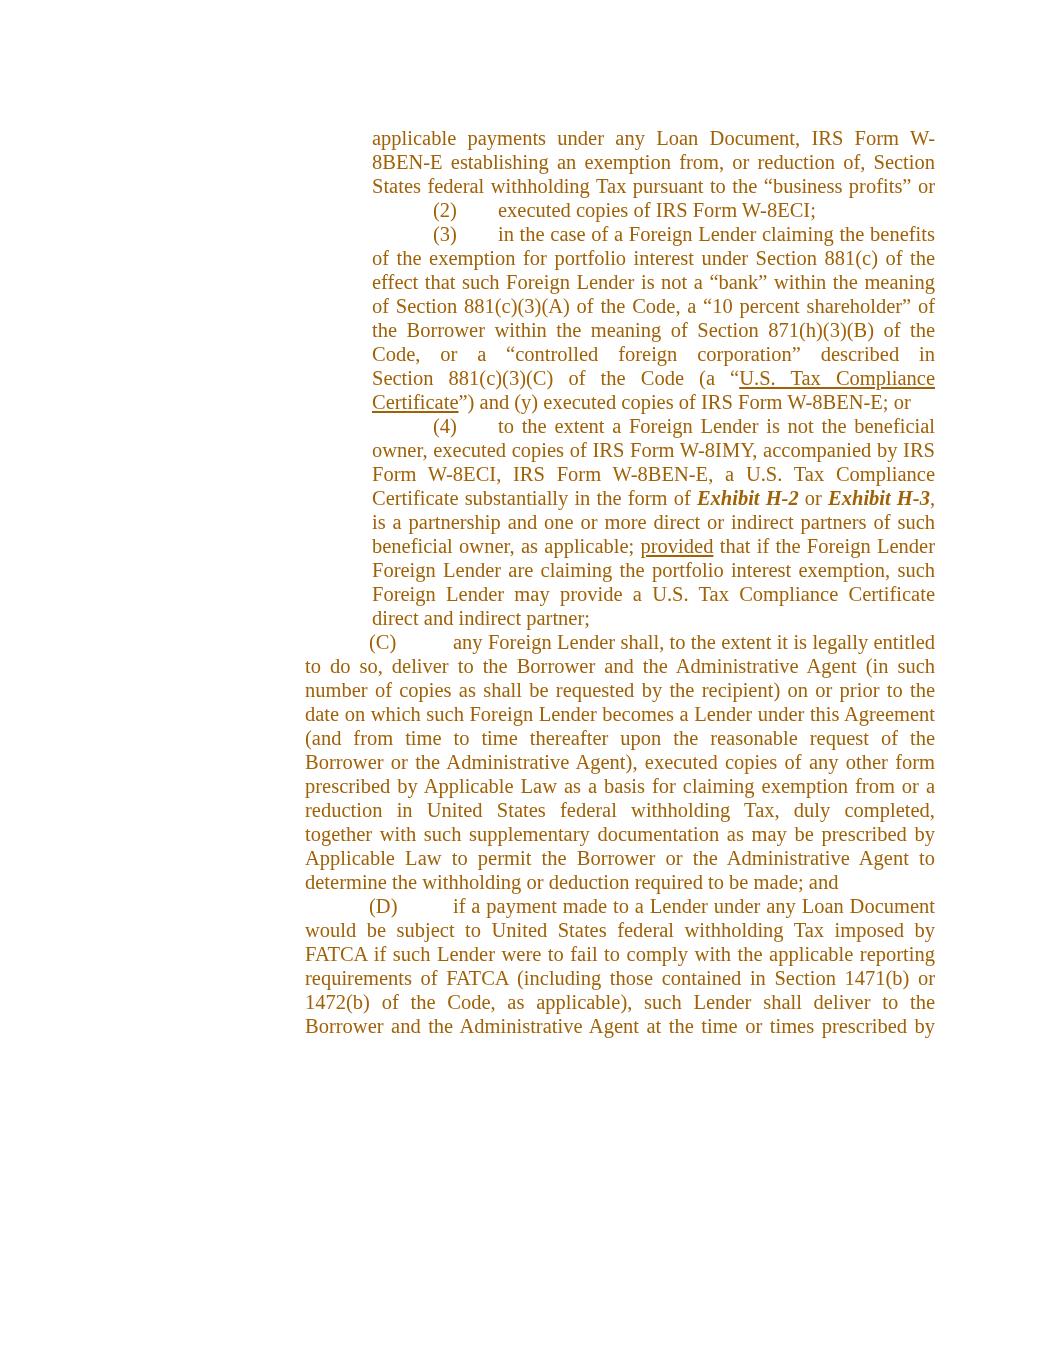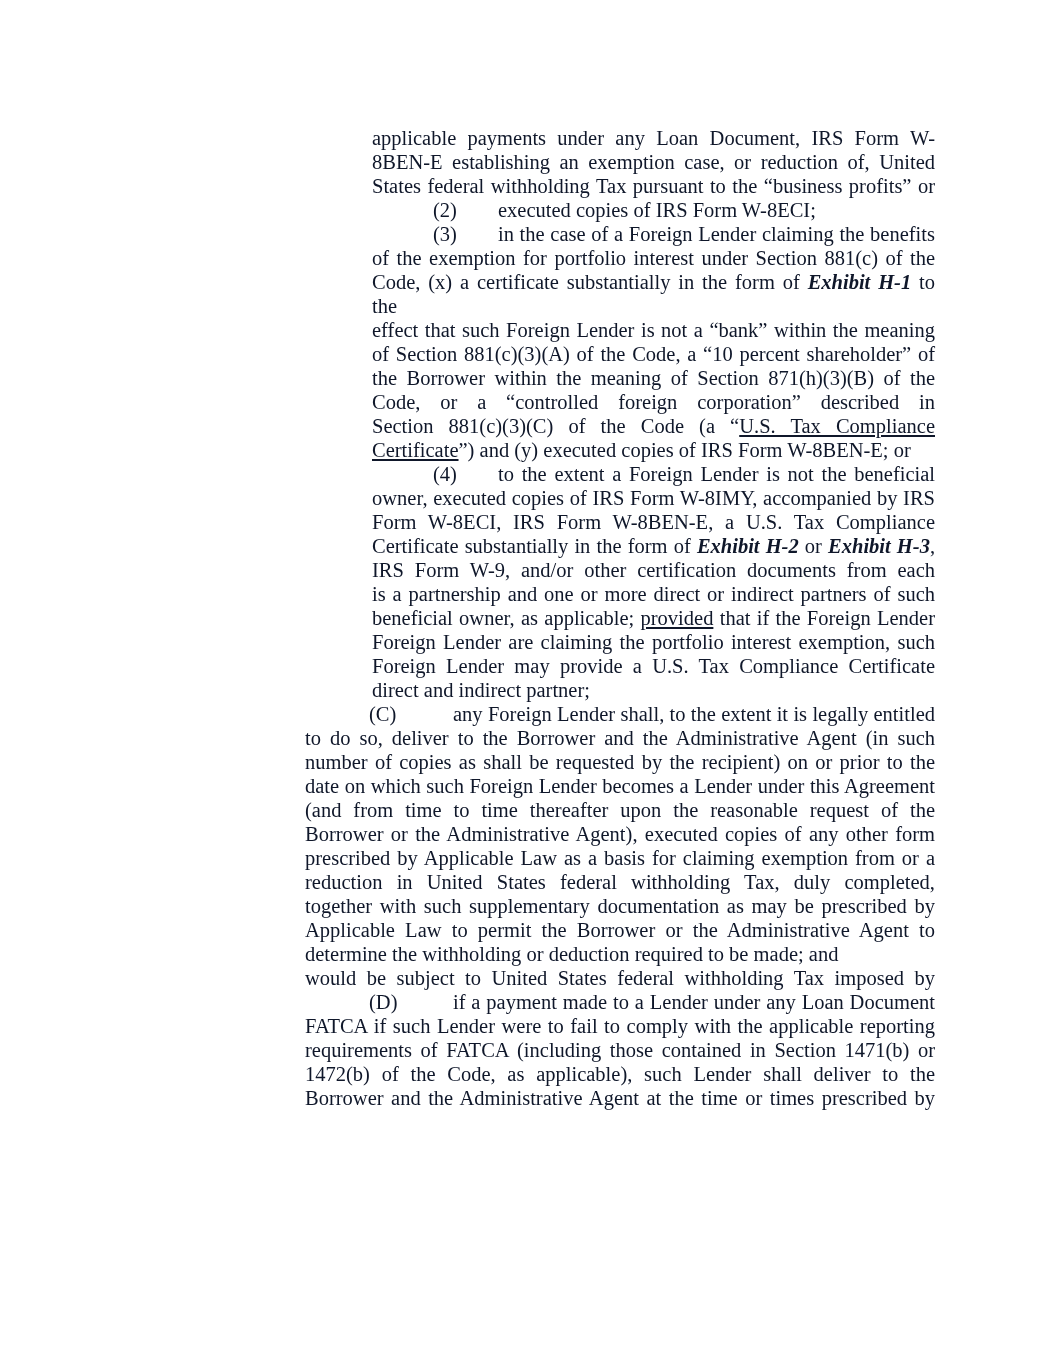--- a/index.html
+++ b/index.html
@@ -2,21 +2,21 @@
 <html><head>
 <meta charset="utf-8">
 <style>
   html, body { margin: 0; padding: 0; background: #e8e8e8; }
   .page {
     position: relative;
     width: 1055px;
     height: 1365px;
     margin: 0 auto;
     background: #ffffff;
-    color: #0f172a;
+    color: #a16207;
     font-family: "Liberation Serif", "DejaVu Serif", serif;
     font-size: 20.5px;
     line-height: 24px;
     overflow: hidden;
   }
   .doc { padding-top: 126px; }
   .para + .para { }
   .para.sub  { margin-left: 372px; width: 563px; }
   .para.main { margin-left: 305px; width: 630px; }
   .line {
@@ -33,64 +33,62 @@
   .bi { font-weight: bold; font-style: italic; }
   .u  { text-decoration: underline; }
 </style>
 </head>
 <body>
 
 <div class="page">
   <div class="doc">
       <div class="para sub">
         <div class="line"><span>applicable payments under any Loan Document, IRS Form W-</span></div>
-        <div class="line"><span>8BEN-E establishing an exemption case, or reduction of, United</span></div>
+        <div class="line"><span>8BEN-E establishing an exemption from, or reduction of, Section</span></div>
         <div class="line"><span>States federal withholding Tax pursuant to the “business profits” or</span></div>
       </div>
       <div class="para sub">
         <div class="line last first"><span class="num">(2)</span><span>executed copies of IRS Form W-8ECI;</span></div>
       </div>
       <div class="para sub">
         <div class="line first"><span class="num">(3)</span><span>in the case of a Foreign Lender claiming the benefits</span></div>
         <div class="line"><span>of the exemption for portfolio interest under Section 881(c) of the</span></div>
-        <div class="line"><span>Code, (x) a certificate substantially in the form of </span><span class="bi">Exhibit H-1</span><span> to the</span></div>
         <div class="line"><span>effect that such Foreign Lender is not a “bank” within the meaning</span></div>
         <div class="line"><span>of Section 881(c)(3)(A) of the Code, a “10 percent shareholder” of</span></div>
         <div class="line"><span>the Borrower within the meaning of Section 871(h)(3)(B) of the</span></div>
         <div class="line"><span>Code, or a “controlled foreign corporation” described in</span></div>
         <div class="line"><span>Section 881(c)(3)(C) of the Code (a “</span><span class="u">U.S. Tax Compliance</span></div>
         <div class="line last"><span class="u">Certificate</span><span>”) and (y) executed copies of IRS Form W-8BEN-E; or</span></div>
       </div>
       <div class="para sub">
         <div class="line first"><span class="num">(4)</span><span>to the extent a Foreign Lender is not the beneficial</span></div>
         <div class="line"><span>owner, executed copies of IRS Form W-8IMY, accompanied by IRS</span></div>
         <div class="line"><span>Form W-8ECI, IRS Form W-8BEN-E, a U.S. Tax Compliance</span></div>
         <div class="line"><span>Certificate substantially in the form of </span><span class="bi">Exhibit H-2</span><span> or </span><span class="bi">Exhibit H-3</span><span>,</span></div>
-        <div class="line"><span>IRS Form W-9, and/or other certification documents from each</span></div>
         <div class="line"><span>is a partnership and one or more direct or indirect partners of such</span></div>
         <div class="line"><span>beneficial owner, as applicable; </span><span class="u">provided</span><span> that if the Foreign Lender</span></div>
         <div class="line"><span>Foreign Lender are claiming the portfolio interest exemption, such</span></div>
         <div class="line"><span>Foreign Lender may provide a U.S. Tax Compliance Certificate</span></div>
         <div class="line last"><span>direct and indirect partner;</span></div>
       </div>
       <div class="para main">
         <div class="line first"><span class="num">(C)</span><span>any Foreign Lender shall, to the extent it is legally entitled</span></div>
         <div class="line"><span>to do so, deliver to the Borrower and the Administrative Agent (in such</span></div>
         <div class="line"><span>number of copies as shall be requested by the recipient) on or prior to the</span></div>
         <div class="line"><span>date on which such Foreign Lender becomes a Lender under this Agreement</span></div>
         <div class="line"><span>(and from time to time thereafter upon the reasonable request of the</span></div>
         <div class="line"><span>Borrower or the Administrative Agent), executed copies of any other form</span></div>
         <div class="line"><span>prescribed by Applicable Law as a basis for claiming exemption from or a</span></div>
         <div class="line"><span>reduction in United States federal withholding Tax, duly completed,</span></div>
         <div class="line"><span>together with such supplementary documentation as may be prescribed by</span></div>
         <div class="line"><span>Applicable Law to permit the Borrower or the Administrative Agent to</span></div>
         <div class="line last"><span>determine the withholding or deduction required to be made; and</span></div>
       </div>
       <div class="para main">
+        <div class="line first"><span class="num">(D)</span><span>if a payment made to a Lender under any Loan Document</span></div>
         <div class="line"><span>would be subject to United States federal withholding Tax imposed by</span></div>
-        <div class="line first"><span class="num">(D)</span><span>if a payment made to a Lender under any Loan Document</span></div>
         <div class="line"><span>FATCA if such Lender were to fail to comply with the applicable reporting</span></div>
         <div class="line"><span>requirements of FATCA (including those contained in Section 1471(b) or</span></div>
         <div class="line"><span>1472(b) of the Code, as applicable), such Lender shall deliver to the</span></div>
         <div class="line"><span>Borrower and the Administrative Agent at the time or times prescribed by</span></div>
       </div>
     </div>
 </div>
 
 </body></html>

